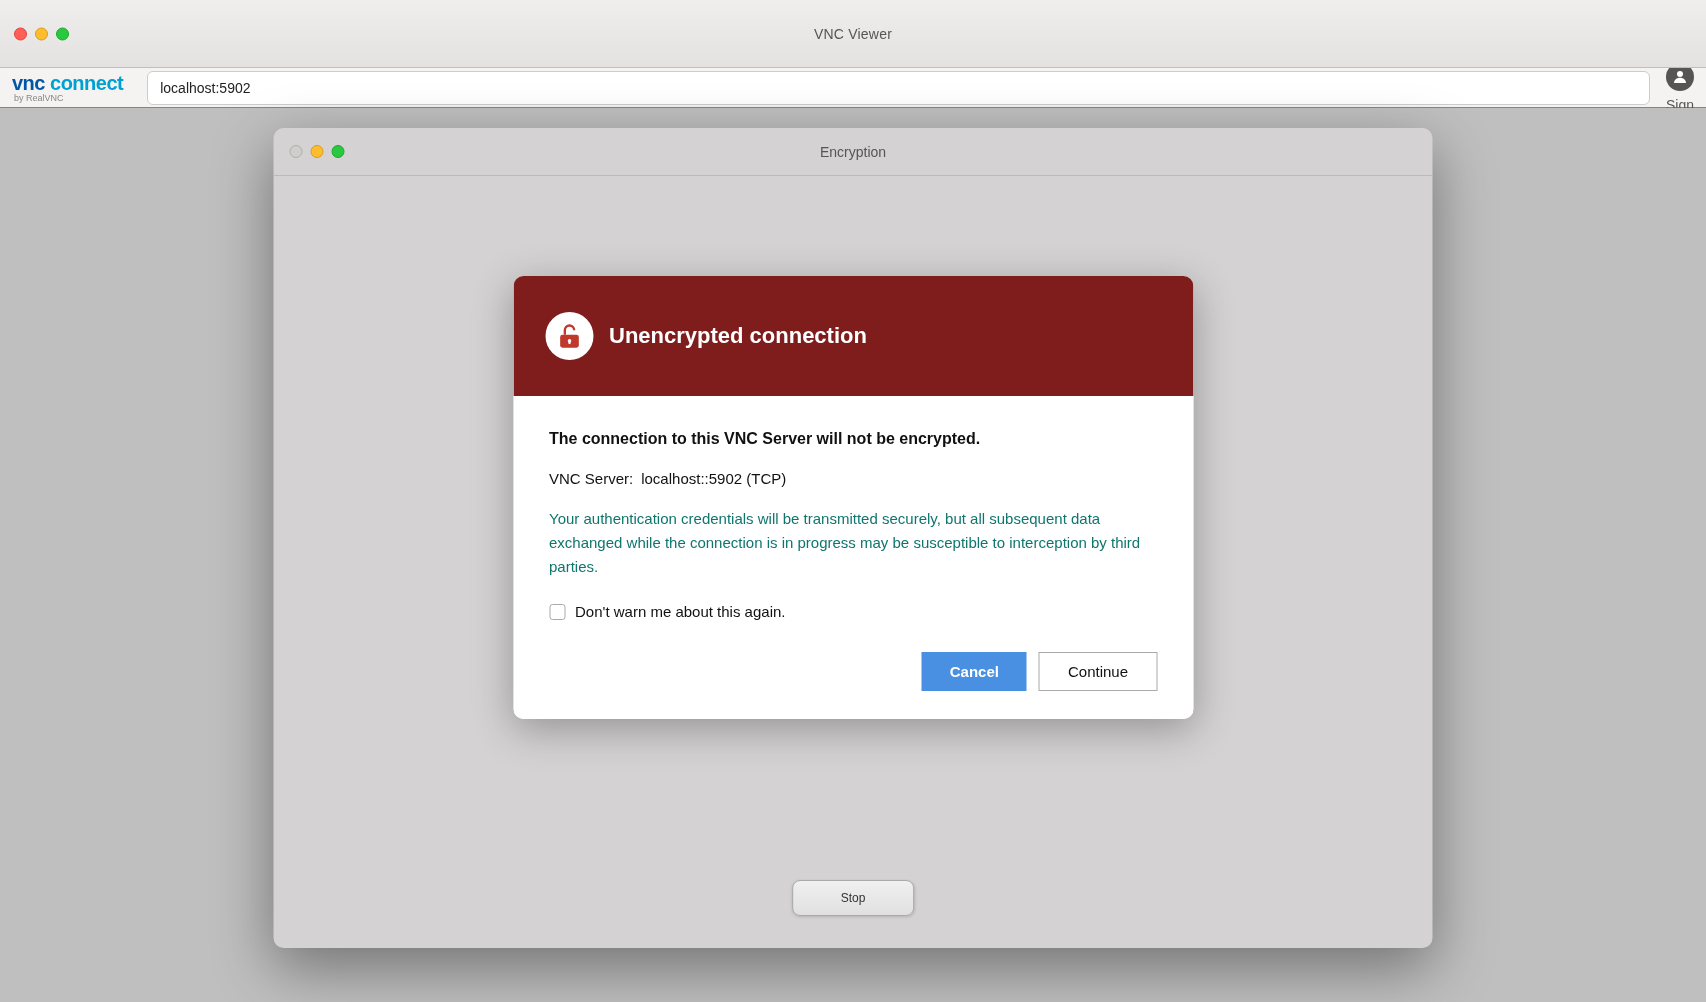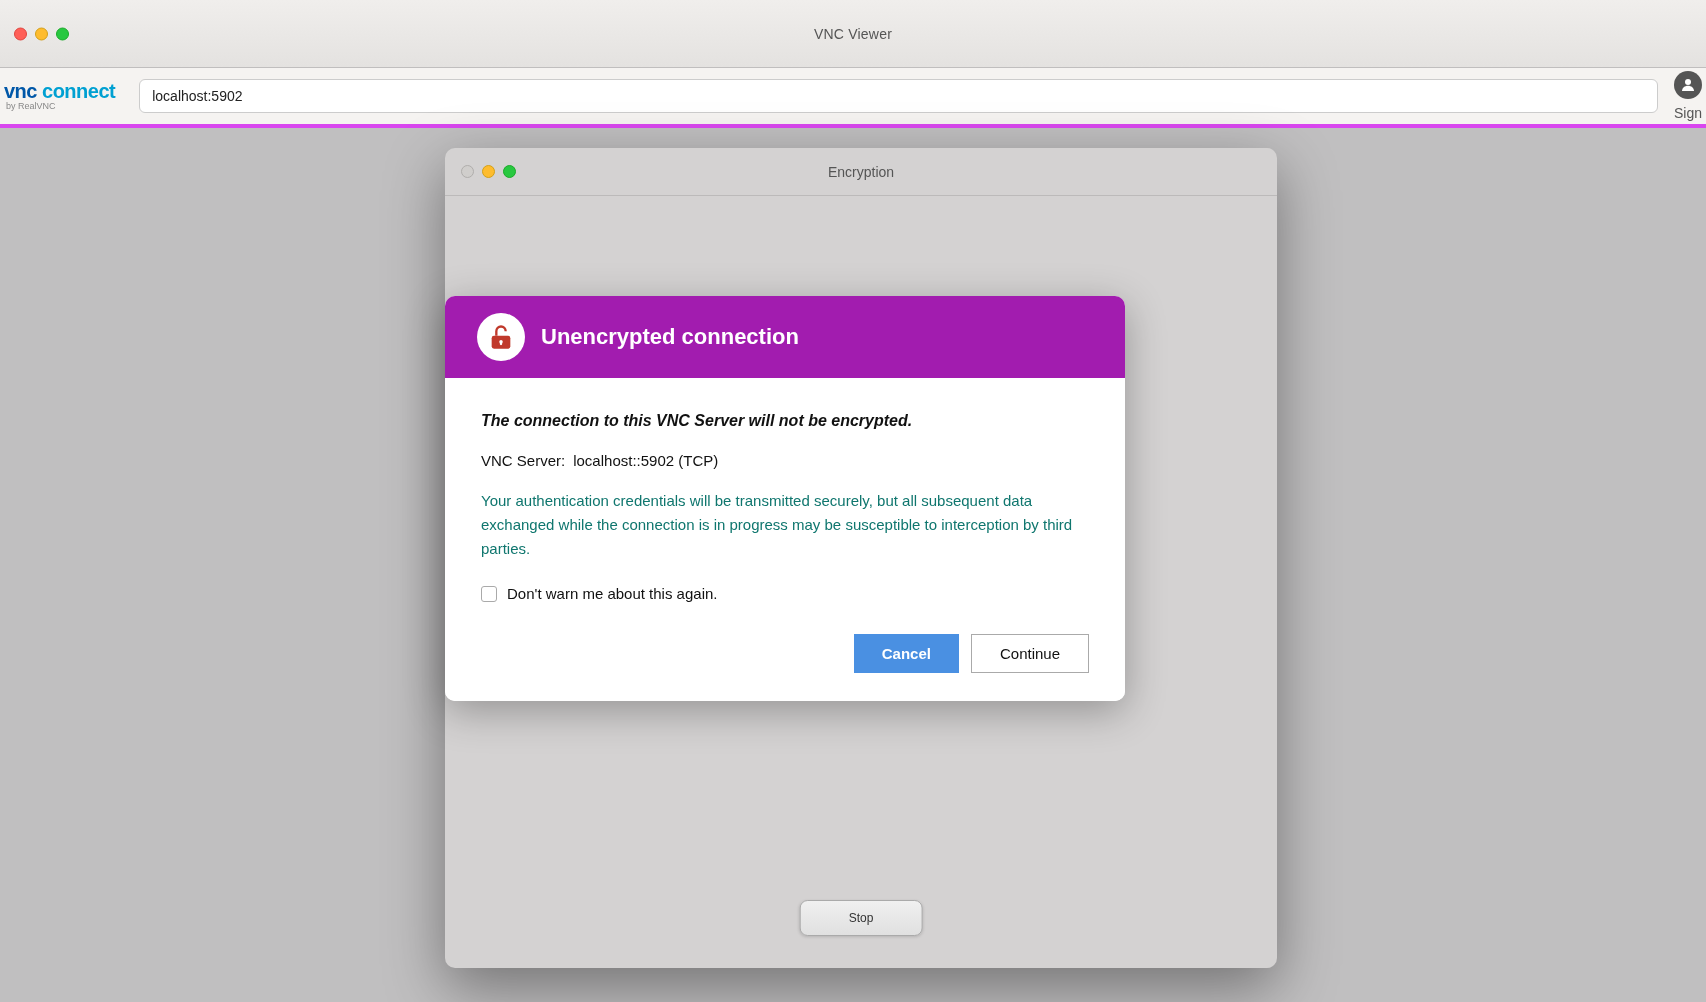--- a/index.html
+++ b/index.html
@@ -48,26 +48,26 @@
       border-radius: 50%;
     }
 
     .tl-close { background: #ff5f57; border: 0.5px solid #e0443e; }
     .tl-minimize { background: #febc2e; border: 0.5px solid #d4a017; }
     .tl-maximize { background: #28c840; border: 0.5px solid #1aab29; }
 
     
     .toolbar {
       width: 100%;
-      height: 60px;
+      height: 40px;
       background: #f5f3f1;
-      border-bottom: 4px solid #d946ef;
-      display: flex;
-      align-items: center;
-      padding: 0 4px;
+      border-bottom: 1px solid #d946ef;
+      display: flex;
+      align-items: center;
+      padding: 0 12px;
       gap: 16px;
     }
 
     .logo-area {
       display: flex;
       flex-direction: column;
       line-height: 1;
       margin-right: 8px;
     }
 
@@ -123,32 +123,32 @@
       height: calc(1002px - 52px - 56px);
       background: #c0bfc0;
       position: relative;
       display: flex;
       align-items: center;
       justify-content: center;
     }
 
     
     .modal-window {
-      width: 832px;
+      width: 1159px;
       height: 820px;
       background: #d4d2d2;
       border-radius: 10px;
       box-shadow: 0 20px 60px rgba(0,0,0,0.4);
       position: absolute;
       top: 20px;
       left: 50%;
       transform: translateX(-50%);
       display: flex;
       flex-direction: column;
-      margin-left: 8px;
+      align-items: center;
     }
 
     .modal-title-bar {
       width: 100%;
       height: 48px;
       display: flex;
       align-items: center;
       padding: 0 16px;
       position: relative;
       border-bottom: 1px solid #bcbaba;
@@ -184,22 +184,22 @@
     .dialog {
       width: 680px;
       border-radius: 10px;
       overflow: hidden;
       box-shadow: 0 10px 40px rgba(0,0,0,0.3);
       margin-top: 100px;
       background: white;
     }
 
     .dialog-header {
-      background: #a21caf;
-      padding: 17px 32px;
+      background: #7f1d1d;
+      padding: 36px 32px;
       display: flex;
       align-items: center;
       gap: 16px;
     }
 
     .lock-icon-circle {
       width: 48px;
       height: 48px;
       border-radius: 50%;
       background: white;
@@ -224,21 +224,20 @@
       background: white;
       padding: 32px 36px 28px;
     }
 
     .dialog-main-text {
       font-size: 16px;
       font-weight: 700;
       color: #111;
       margin-bottom: 20px;
       line-height: 1.4;
-      font-style: italic;
     }
 
     .dialog-server-row {
       display: flex;
       gap: 8px;
       margin-bottom: 20px;
       font-size: 15px;
       color: #111;
     }
 

